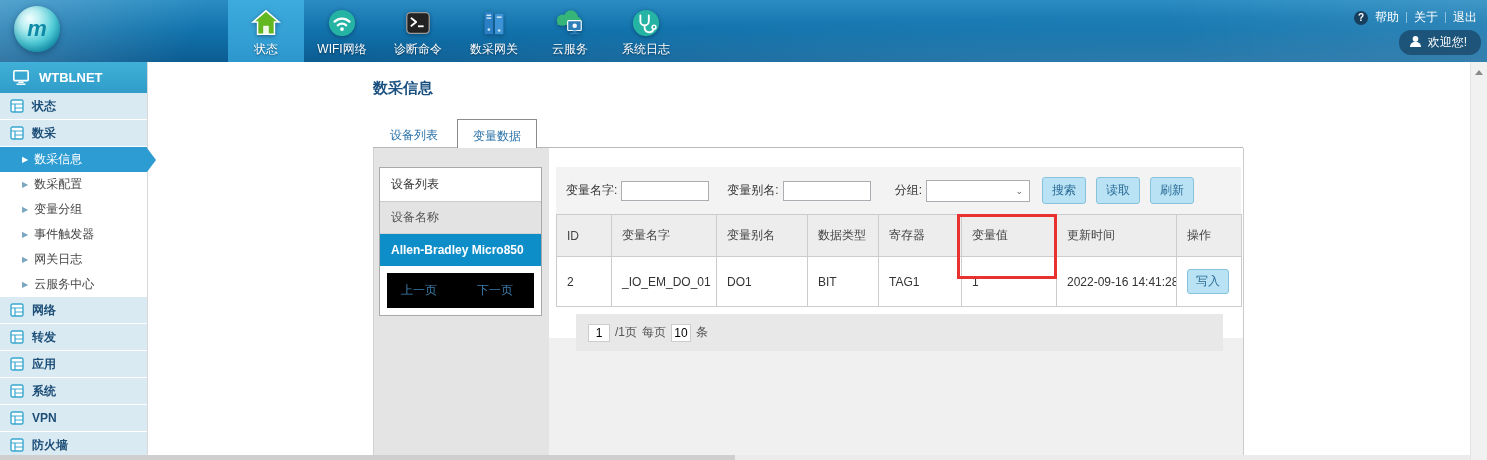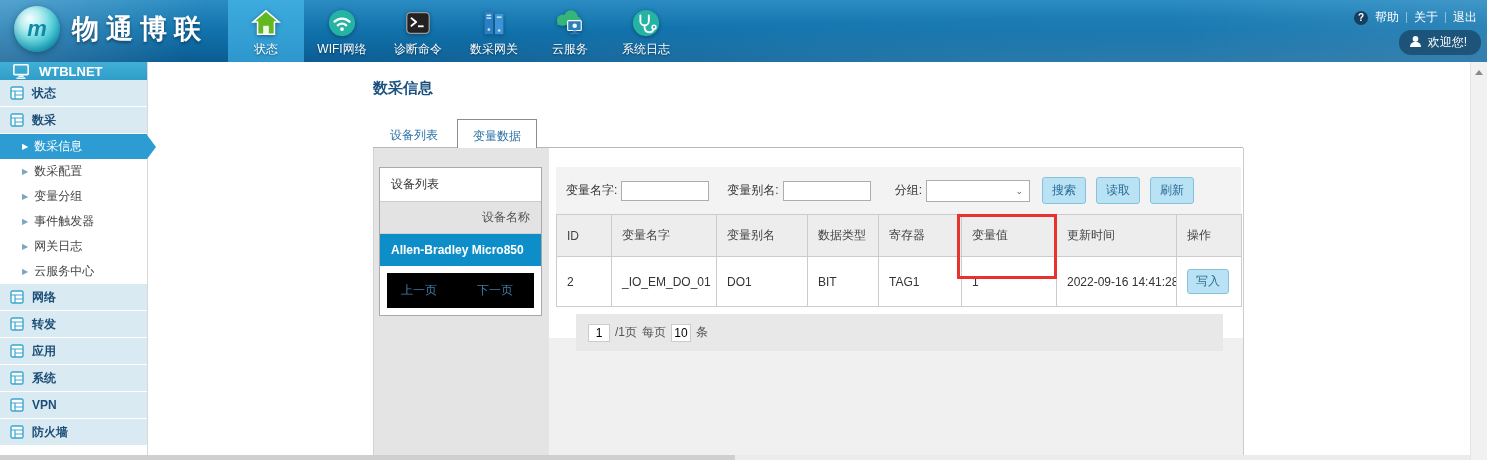--- a/index.html
+++ b/index.html
@@ -37,21 +37,21 @@
   .toplinks a { color:#fff; text-decoration:none; cursor:pointer; }
   .qmark { width:14px; height:14px; border-radius:50%; background:#173f5d; color:#fff;
     font-size:10px; font-weight:bold; display:flex; align-items:center; justify-content:center; }
   .welcome-pill { position:absolute; right:6px; top:30px; background:rgba(16,48,74,.55);
     border-radius:12px; padding:4px 14px 4px 10px; display:flex; align-items:center; gap:6px;
     color:#fff; font-size:12px; cursor:pointer; }
 
   
   .sidebar { position:absolute; left:0; top:62px; width:148px; height:393px; background:#fff;
     border-right:1px solid #d8d8d8; z-index:5; }
-  .sb-header { height:18px; background:linear-gradient(180deg,#41b0d8,#2f9dc8); color:#fff;
+  .sb-header { height:31px; background:linear-gradient(180deg,#41b0d8,#2f9dc8); color:#fff;
     font-weight:bold; font-size:13px; display:flex; align-items:center; gap:9px; padding-left:12px; }
   .sb-top { height:26px; margin-bottom:1px; background:#d9eaf3; color:#1d4e77; font-weight:bold;
     font-size:12px; display:flex; align-items:center; gap:8px; padding-left:10px; cursor:pointer; }
   .sb-sub { height:25px; background:#fff; color:#444; font-size:12px; display:flex;
     align-items:center; padding-left:22px; gap:6px; cursor:pointer; position:relative; }
   .sb-sub .tri { color:#7ba6c0; font-size:8px; }
   .sb-sub.active { background:#2d9cd3; color:#fff; }
   .sb-sub.active .tri { color:#fff; }
   .sb-sub.active::after { content:''; position:absolute; right:-9px; top:50%;
     transform:translateY(-50%); border-top:12px solid transparent;
@@ -72,21 +72,21 @@
   .tabs { position:absolute; left:226px; top:57px; height:29px; display:flex; align-items:stretch; z-index:2; }
   .tab { font-size:12px; color:#2a72a8; padding:8px 15px 0 15px; cursor:pointer; }
   .tab.active { border:1px solid #8c8c8c; border-bottom:none; background:#fff; margin-left:4px;text-align:right; }
   .tab-underline { position:absolute; left:224px; top:85px; width:870px; height:1px; background:#b8b8b8; }
 
   .colA { position:absolute; left:224px; top:86px; width:176px; height:307px; background:#e4e4e4;
     border-left:1px solid #d2d2d2; }
   .device-panel { margin:19px 0 0 5px; width:163px; background:#fff; border:1px solid #a9a9a9; }
   .dp-header { padding:8px 11px; font-size:12px; color:#333; border-bottom:1px solid #ccc; }
   .dp-colhead { background:#e3e3e3; padding:7px 11px; font-size:12px; color:#555;
-    border-bottom:1px solid #d2d2d2;text-align:right; }
+    border-bottom:1px solid #d2d2d2; }
   .dp-device { background:#0e8ec9; color:#fff; font-weight:bold; font-size:12px;
     padding:9px 11px; cursor:pointer; }
   .dp-pagenav { margin:7px; background:#000000; padding:9px 0 9px 14px; display:flex; gap:40px;
     font-size:12px; }
   .dp-pagenav a { color:#3e7fad; text-decoration:none; cursor:pointer; }
 
   .colB { position:absolute; left:400px; top:86px; width:695px; height:307px; background:#f0f0f0;
     border-right:1px solid #ccc; }
   .panelB { width:100%; height:190px; background:#fff; }
   .search-strip { margin-left:7px; width:685px; height:47px; background:#f3f3f3;
@@ -121,21 +121,20 @@
 
   .highlight-rect { position:absolute; left:957px; top:214px; width:100px; height:65px;
     border:3px solid #e8322f; z-index:9; pointer-events:none; }
 </style>
 </head>
 <body>
 
 <div class="topbar">
   <div class="logo">
     <div class="logo-sphere">m</div>
-    <div class="logo-text">物通博联</div>
   </div>
 
   <div class="topnav">
     <div class="topnav-item active">
       <span class="nicon">
         <svg width="30" height="30" viewBox="0 0 32 32">
           <path d="M16 3 L30 15 L25 15 L25 28 L7 28 L7 15 L2 15 Z" fill="#63b821" stroke="#ffffff" stroke-width="1.6"></path>
           <rect x="13" y="19" width="6" height="9" fill="#ffffff" opacity="0.9"></rect>
         </svg>
       </span>

